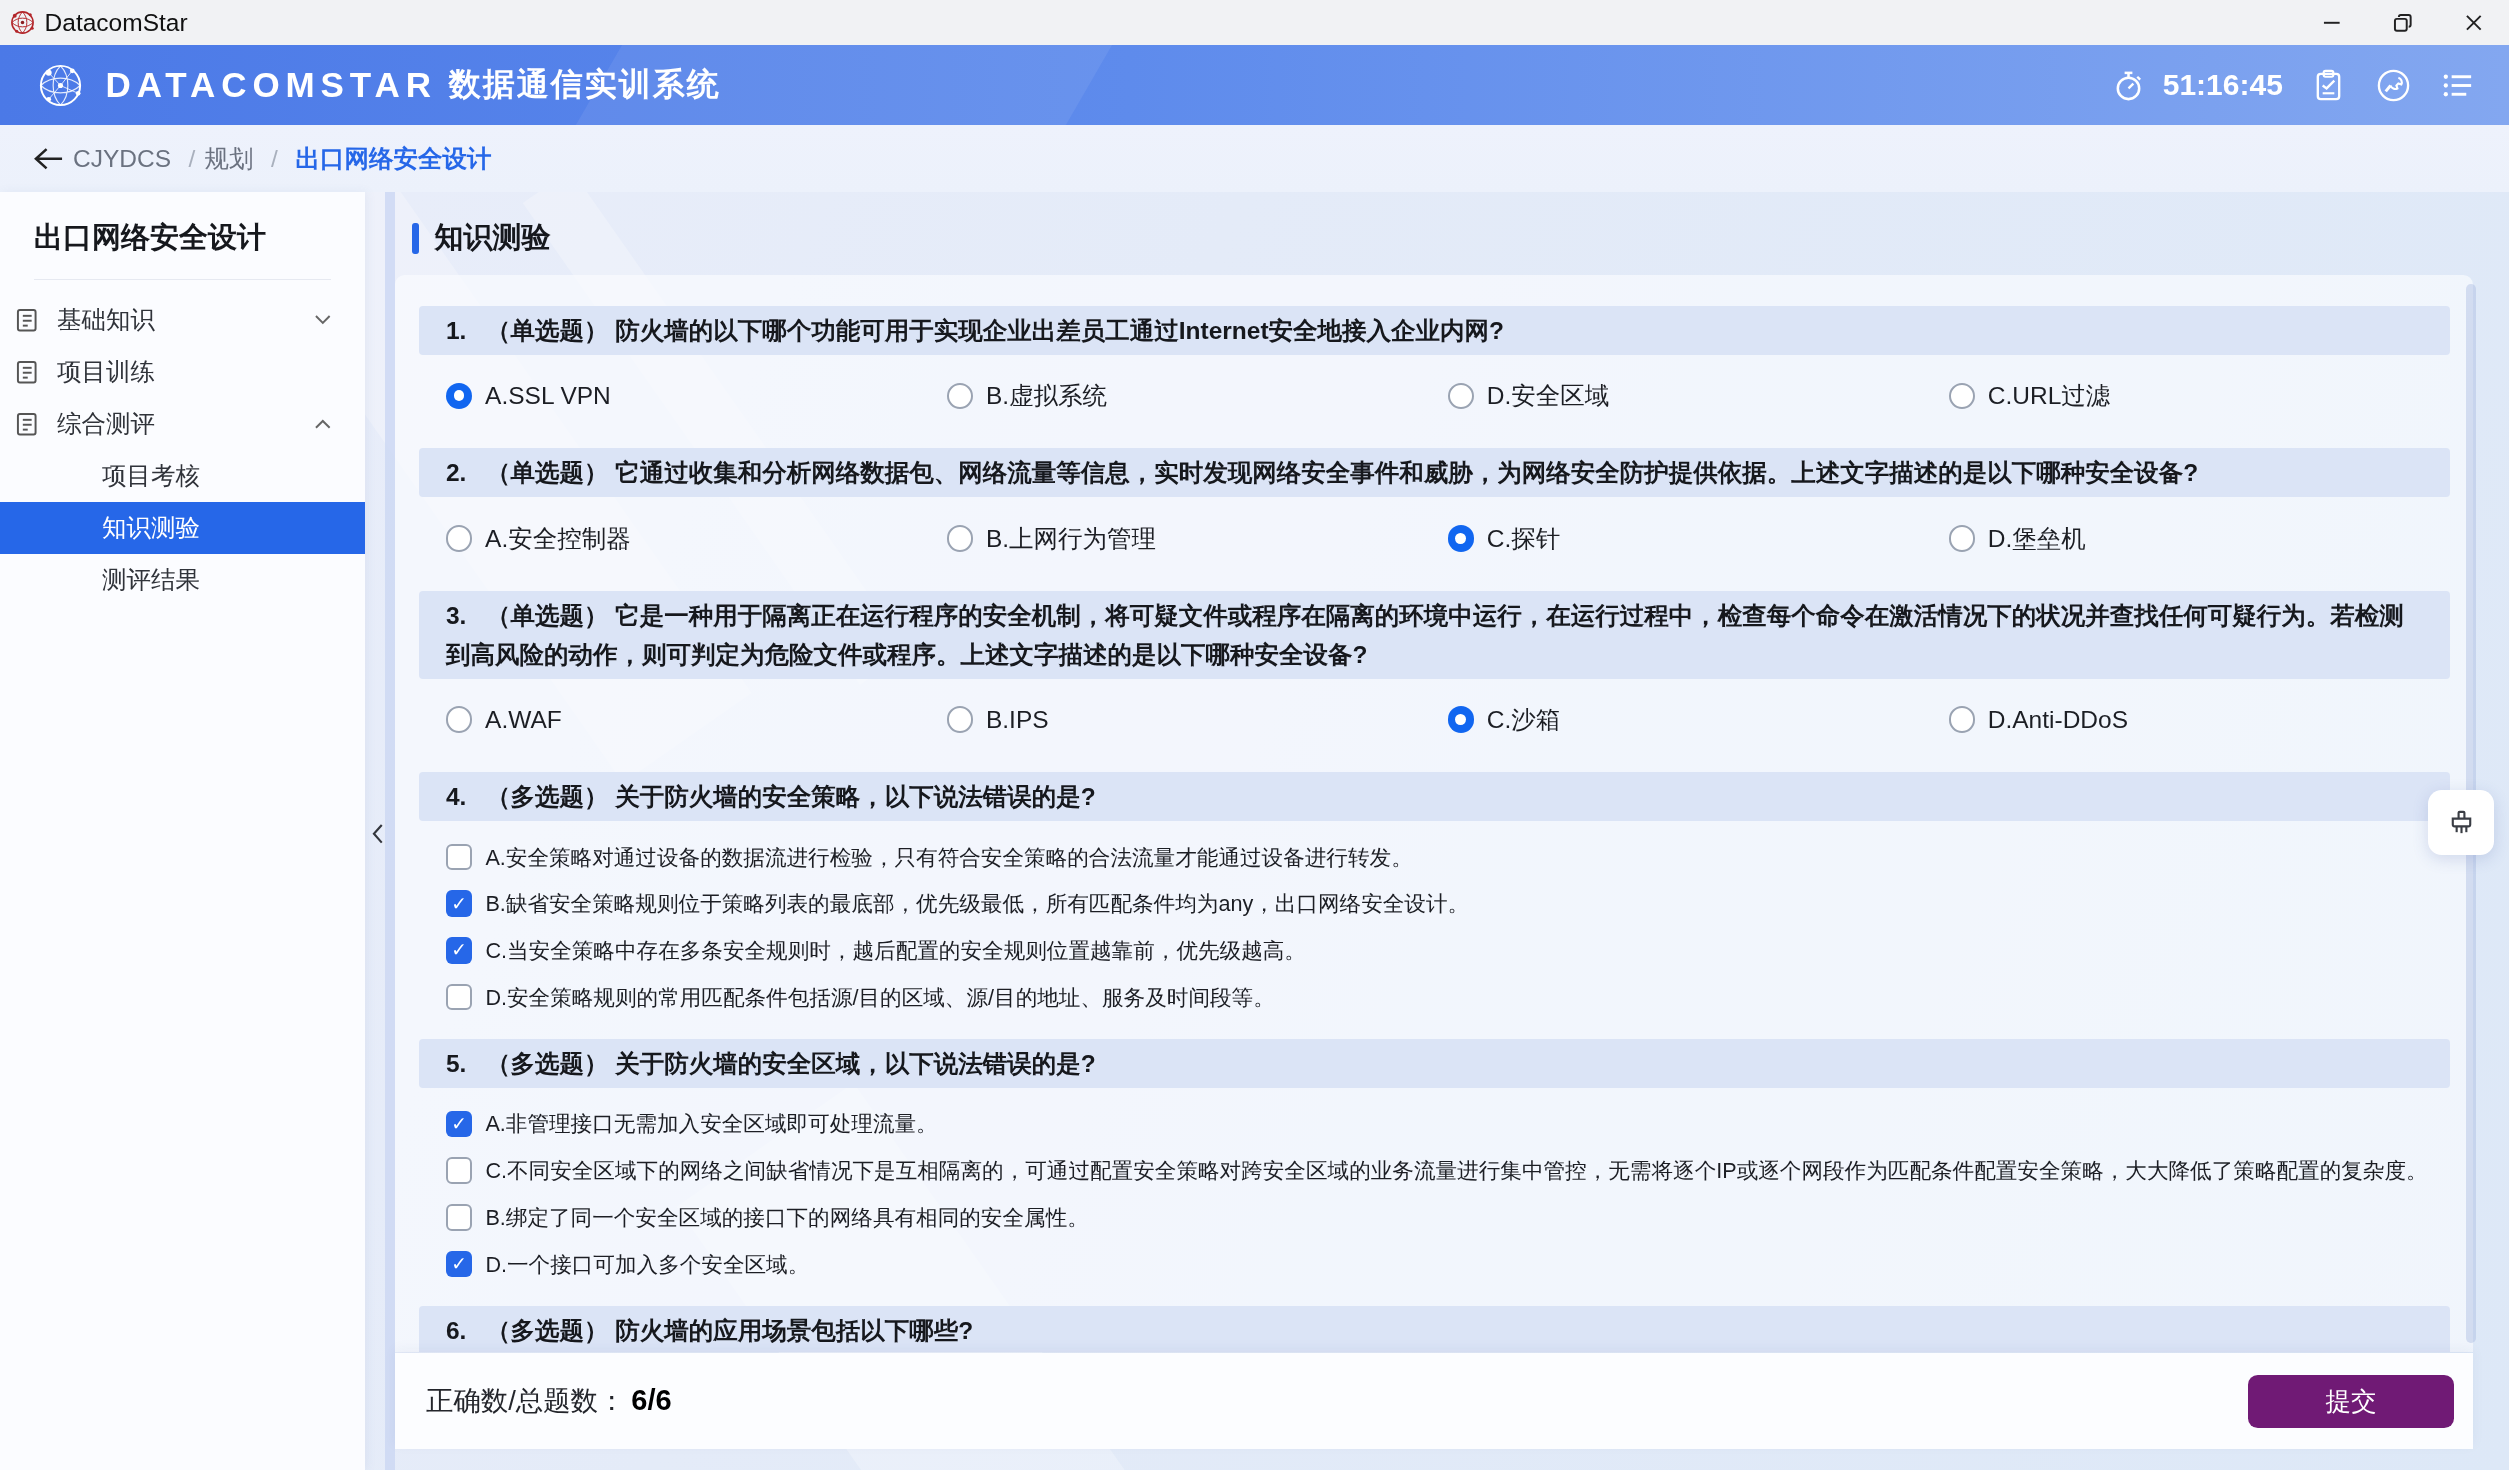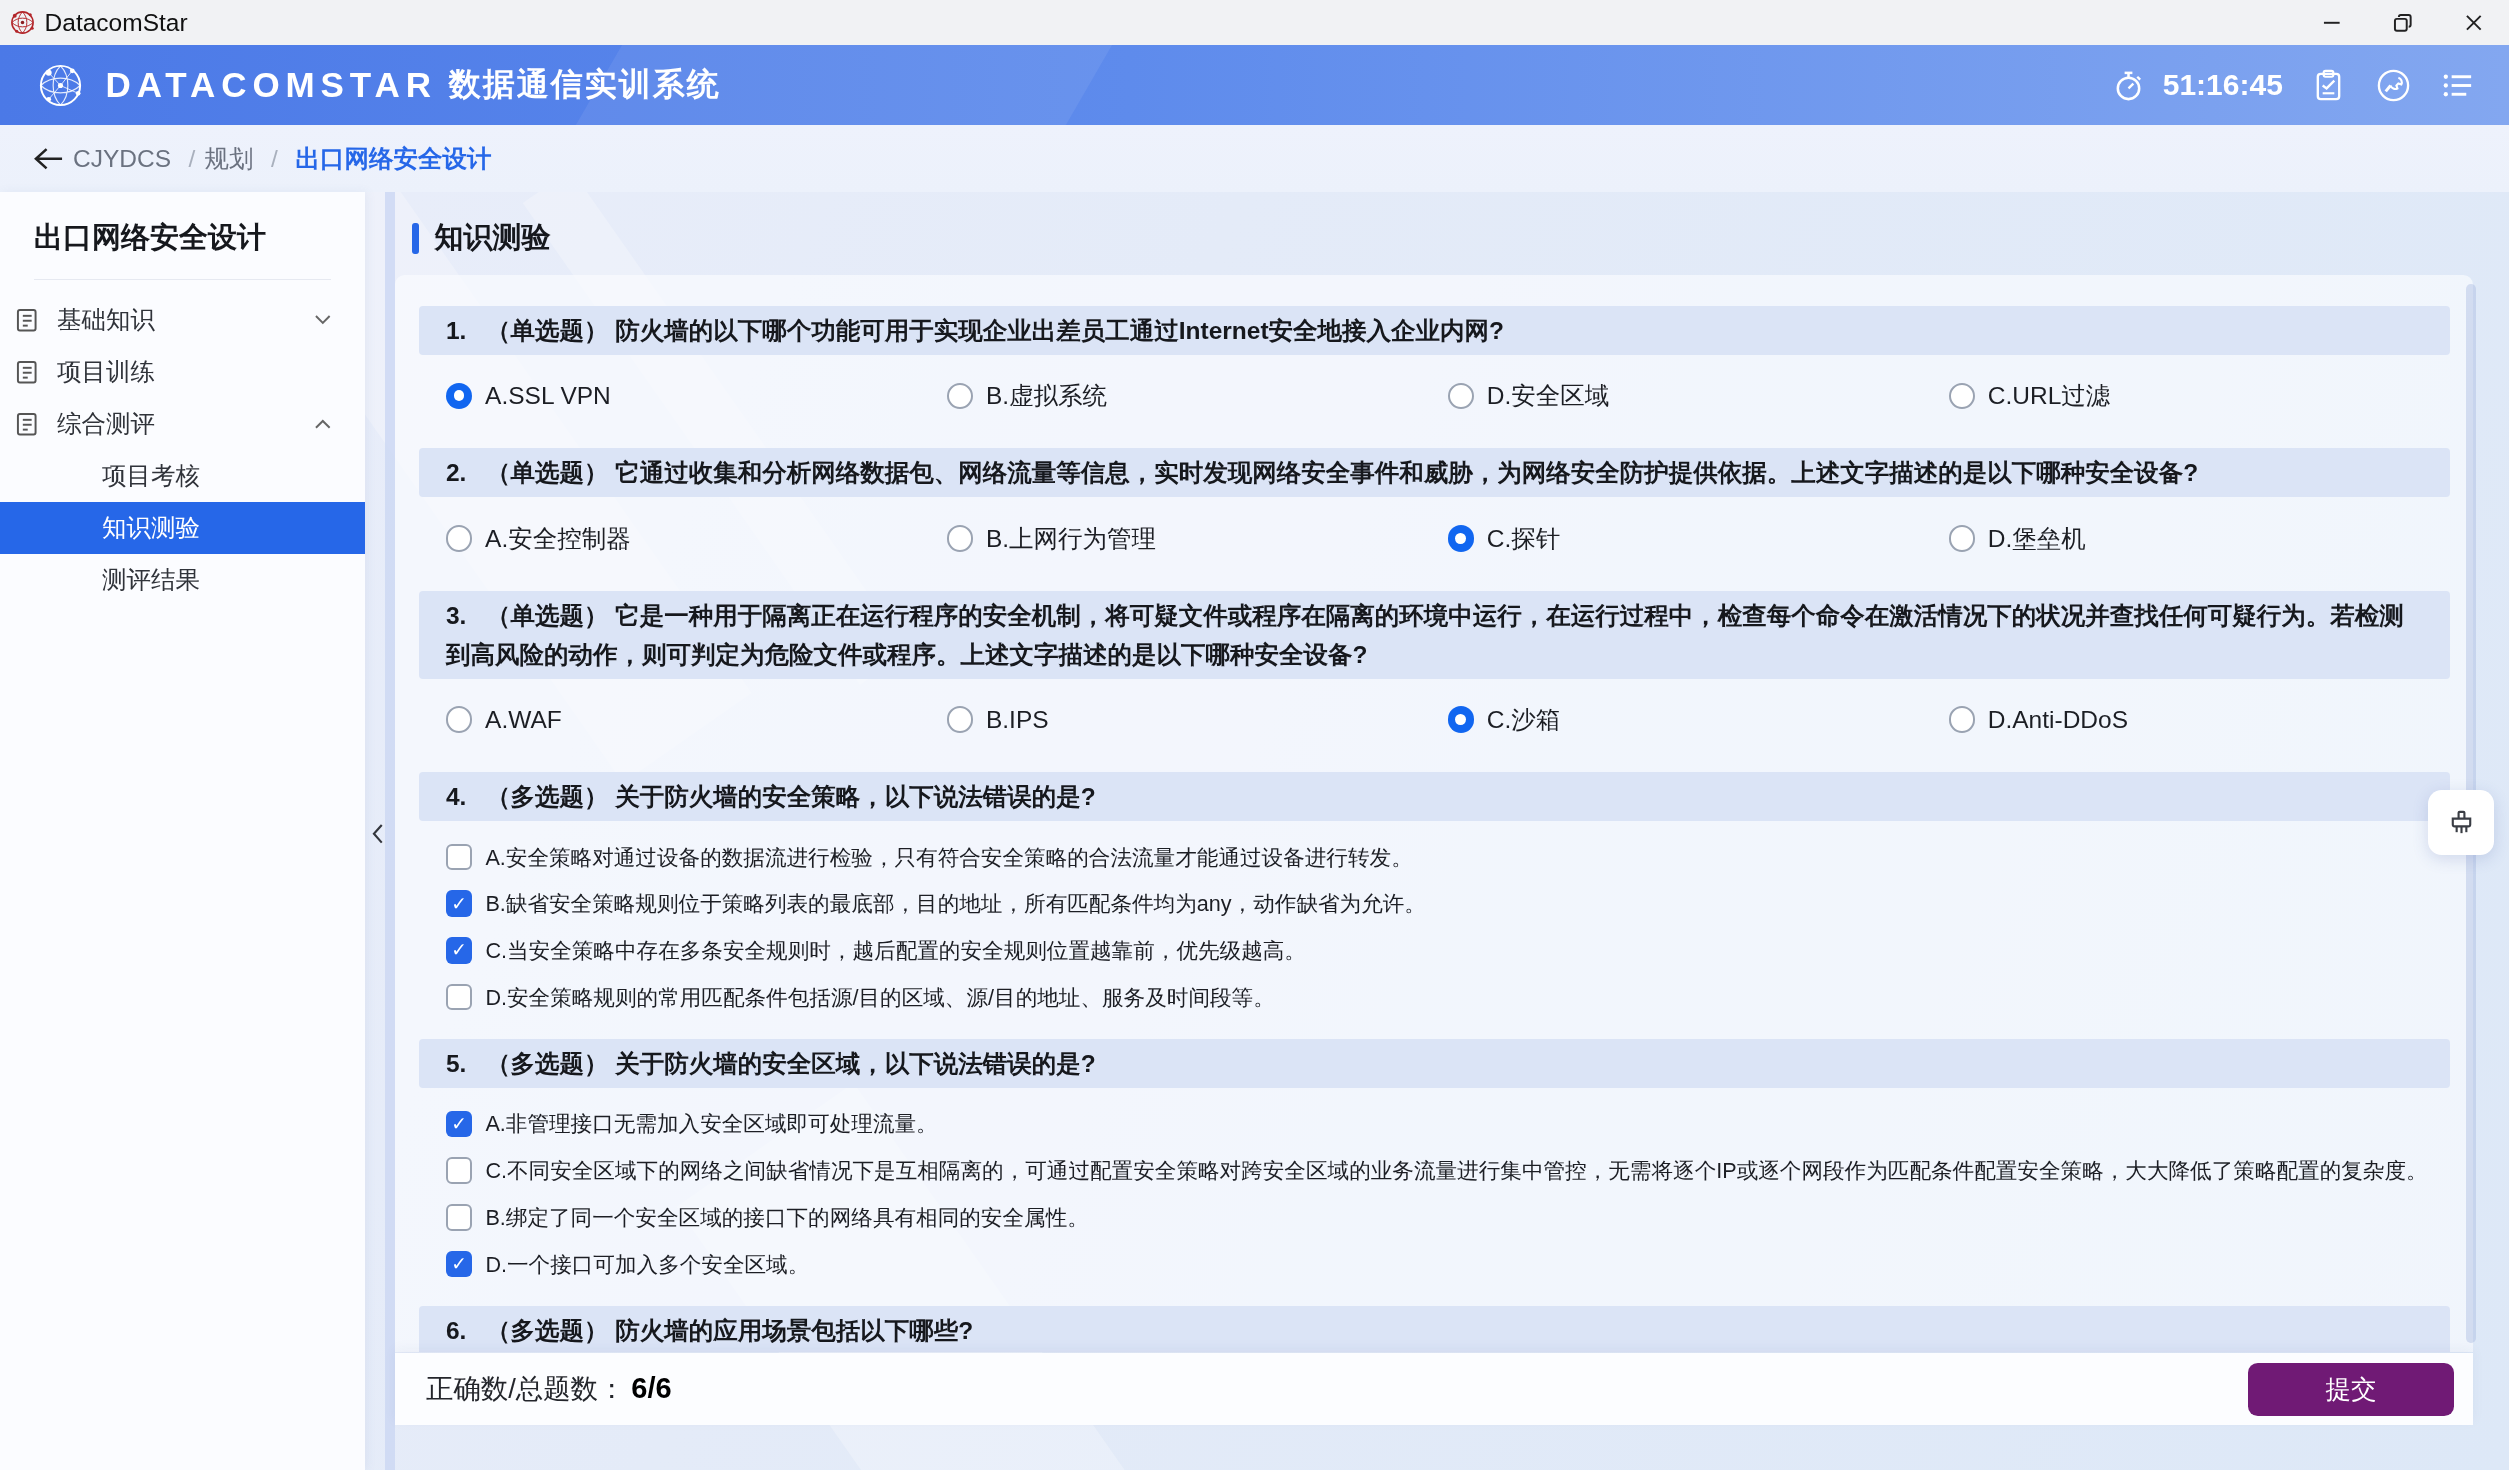--- a/index.html
+++ b/index.html
@@ -94,21 +94,21 @@
   .opt-col .opt-label { margin-left:13px; font-size:21.6px; color:#1c1e24; }
 
   .scrollbar { position:absolute; left:2466px; top:284px; width:9.8px; height:1059px;
     border-radius:4.9px; background:rgba(160,178,220,.38); cursor:pointer; }
 
   .float-btn { position:absolute; left:2428px; top:790px; width:66px; height:65px;
     background:#fff; border-radius:13.7px; box-shadow:0 3.9px 15.7px rgba(60,85,160,.18);
     display:flex; align-items:center; justify-content:center; cursor:pointer; }
 
   
-  .qfooter { position:absolute; left:395px; top:1353px; width:2078px; height:72px;
+  .qfooter { position:absolute; left:395px; top:1353px; width:2078px; height:96px;
     background:#fcfdff; box-shadow:0 -3.9px 11.8px rgba(40,60,120,.05);
     display:flex; align-items:center; }
   .score { margin-left:31px; font-size:27.4px; color:#23252b; }
   .score b { font-size:29px; color:#000; margin-left:5.9px; }
   .submit-btn { margin-left:auto; margin-right:19px; width:206px; height:53px;
     background:#701a75; border:none; border-radius:9.8px; color:#fff; font-size:25.5px;
     font-family:inherit; cursor:pointer; }
 
   svg { display:block; }
 </style>
@@ -358,21 +358,21 @@
       </div>
       <div class="q-block">
         <div class="q-head"><span class="q-num">4.</span><span class="q-text">（多选题） 关于防火墙的安全策略，以下说法错误的是?</span></div>
         <div class="opt-col">
           <label class="opt">
             <span class="checkbox"></span>
             <span class="opt-label">A.安全策略对通过设备的数据流进行检验，只有符合安全策略的合法流量才能通过设备进行转发。</span>
           </label>
           <label class="opt">
             <span class="checkbox on">✓</span>
-            <span class="opt-label">B.缺省安全策略规则位于策略列表的最底部，目的地址，所有匹配条件均为any，动作缺省为允许。</span>
+            <span class="opt-label">B.缺省安全策略规则位于策略列表的最底部，优先级最低，所有匹配条件均为any，出口网络安全设计。</span>
           </label>
           <label class="opt">
             <span class="checkbox on">✓</span>
             <span class="opt-label">C.当安全策略中存在多条安全规则时，越后配置的安全规则位置越靠前，优先级越高。</span>
           </label>
           <label class="opt">
             <span class="checkbox"></span>
             <span class="opt-label">D.安全策略规则的常用匹配条件包括源/目的区域、源/目的地址、服务及时间段等。</span>
           </label>
         </div>

